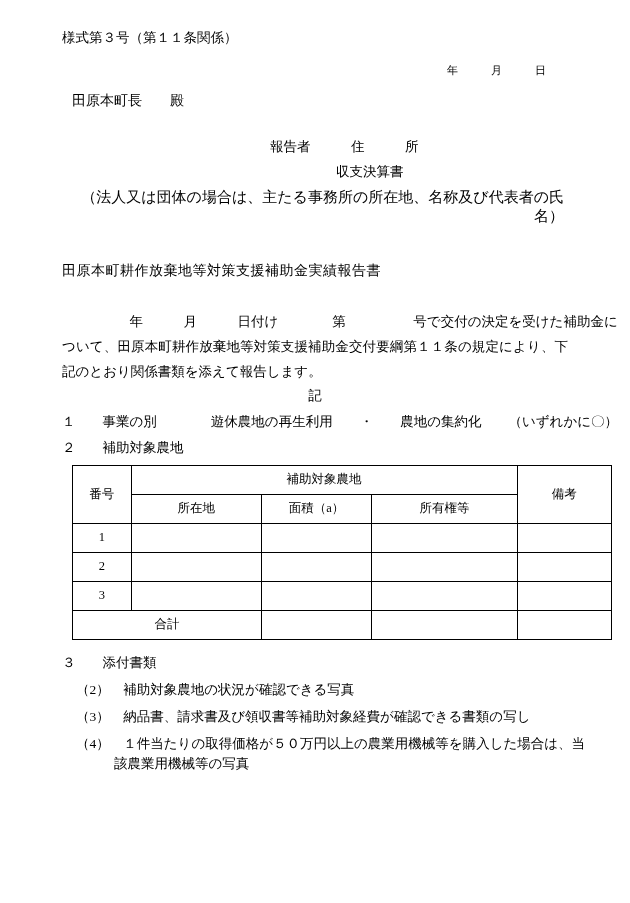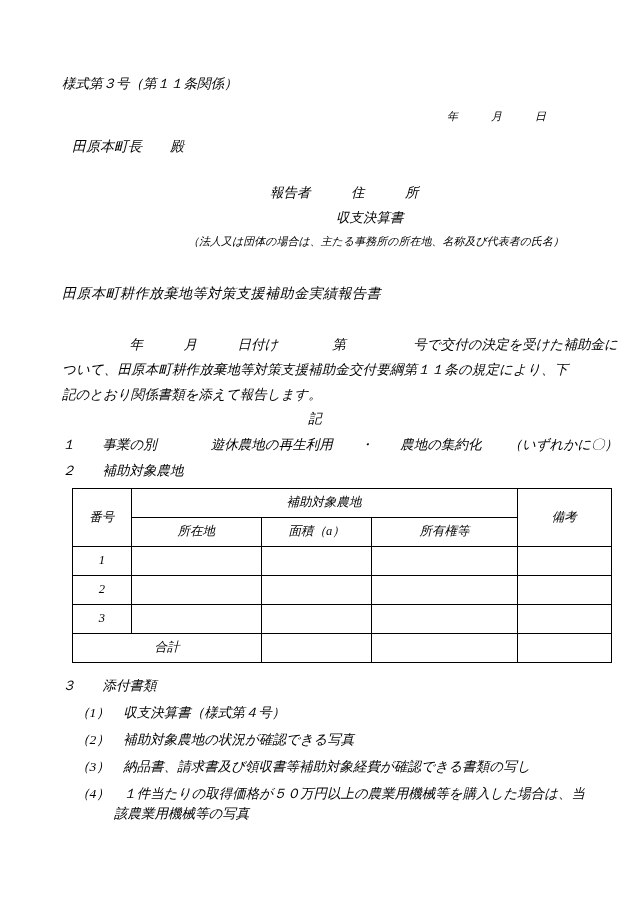--- a/index.html
+++ b/index.html
@@ -12,22 +12,21 @@
     height: 903px;
     font-family: "Liberation Serif", "DejaVu Serif", serif;
     color: #000000;
     font-size: 13px;
   }
   .page {
     position: relative;
     width: 630px;
     height: 749px;
     box-sizing: border-box;
-    padding: 75px 62px 0 62px;
-    font-style: italic;
+    padding: 29px 62px 0 62px;
   }
   .line {
     white-space: pre;
   }
   .form-no {
     font-size: 13.5px;
     margin: 0 0 0 0;
   }
   .date-line {
     text-align: right;
@@ -49,21 +48,21 @@
   }
   .reporter-block .row {
     white-space: pre;
     margin-bottom: 7px;
   }
   .reporter-block .row.indent {
     padding-left: 66px;
   }
   .note-line {
     text-align: right;
-    font-size: 11px;
+    font-size: 15px;
     margin-top: 6px;
     padding-right: 4px;
   }
   .doc-title {
     text-align: left;
     font-size: 14px;
     margin-top: 36px;
     letter-spacing: 0.5px;
   }
   .body-text {
@@ -187,19 +186,18 @@
       <td colspan="2">合計</td>
       <td></td>
       <td></td>
       <td></td>
     </tr>
   </tbody>
     </table>
 
   <div class="item sec3">３　　添付書類</div>
 
-  <div class="attach-item">（1）　収支決算書（様式第４号）</div>
   <div class="attach-item">（2）　補助対象農地の状況が確認できる写真</div>
   <div class="attach-item">（3）　納品書、請求書及び領収書等補助対象経費が確認できる書類の写し</div>
   <div class="attach-item">（4）　１件当たりの取得価格が５０万円以上の農業用機械等を購入した場合は、当</div>
   <div class="attach-cont">該農業用機械等の写真</div>
 
 </div>
 
 </body></html>

